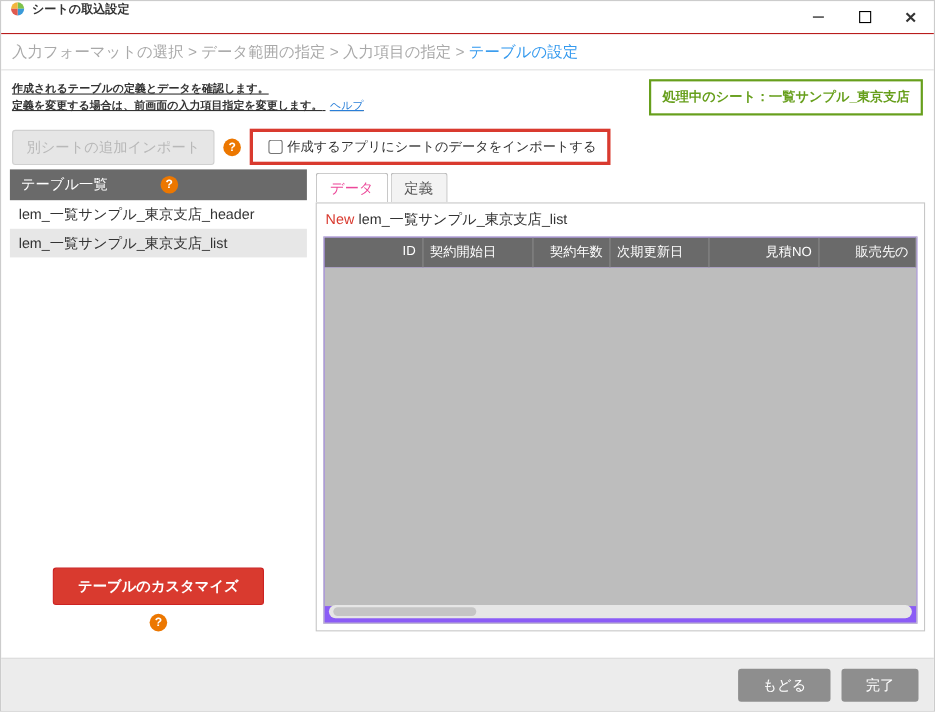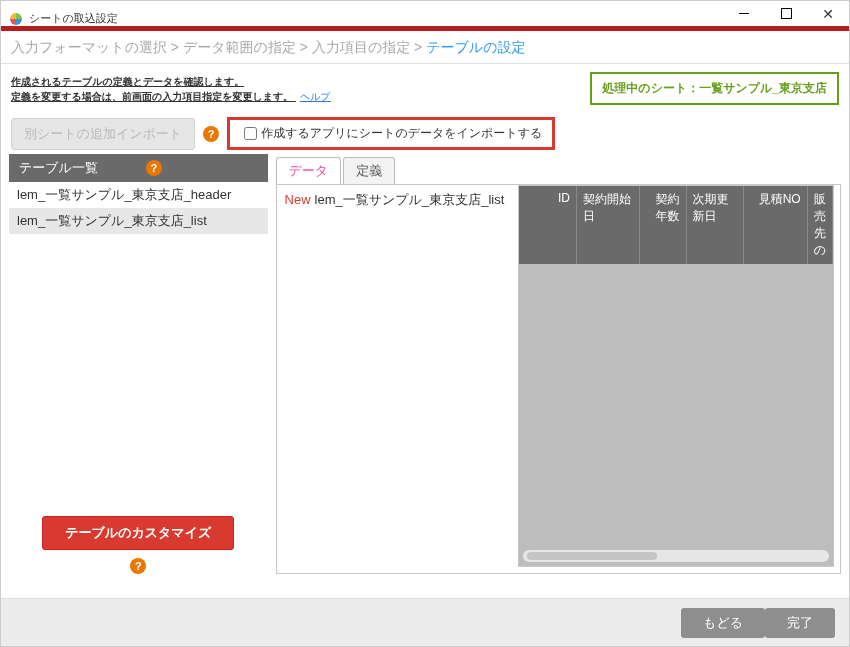--- a/index.html
+++ b/index.html
@@ -1,20 +1,20 @@
 <!DOCTYPE html>
 <html><head>
 <meta charset="utf-8">
 <style>
   * { box-sizing: border-box; font-family: "Meiryo", "Hiragino Sans", sans-serif; }
   html, body { margin: 0; padding: 0; }
   body { width: 850px; height: 647px; background: #fff; font-size: 12px; color: #333; position: relative; overflow: hidden; border: 1px solid #ccc;}
   
   
-  .titlebar { height: 30px; display: flex; align-items: flex-end; padding: 0 0 0 8px; border-bottom: 5px solid #b91c1c; }
+  .titlebar { height: 30px; display: flex; align-items: flex-start; padding: 0 0 0 8px; border-bottom: 1px solid #b91c1c; font-weight: bold; }
   .titlebar .app-icon { width: 14px; height: 14px; margin-right: 6px; display: inline-block; }
   .titlebar .title { font-size: 11px; color: #333; flex: 1; }
   .win-btns { display: flex; height: 100%; }
   .win-btns div { width: 42px; display: flex; align-items: center; justify-content: center; font-size: 14px; cursor: pointer; }
   .win-min::before { content: ""; display: block; width: 10px; height: 1px; background: #000; }
   .win-max::before { content: ""; display: block; width: 9px; height: 9px; border: 1px solid #000; }
   .win-close { font-size: 16px; }
 
   
   .breadcrumb { padding: 8px 10px 6px 10px; font-size: 14px; color: #a9a9a9; }
@@ -63,42 +63,42 @@
   .tabs { display: flex; align-items: flex-end; height: 30px; }
   .tab {
     border: 1px solid #bbb; border-bottom: none; padding: 4px 12px;
     font-size: 13px; background: #f3f3f3; color: #555; cursor: pointer;
     border-radius: 3px 3px 0 0; margin-right: 2px;
   }
   .tab.active { background: #fff; color: #ec4899; }
   .tabs-line { border-bottom: 0px solid #bbb; }
 
   
-  .tab-content { border: 1px solid #c7c7c7; flex: 1; display: flex; flex-direction: row; background: #fff;}
+  .tab-content { border: 1px solid #c7c7c7; flex: 1; display: flex; flex-direction: column; background: #fff;}
   .newtable-row { padding: 6px 8px; font-size: 13px;  }
   .newtable-row .new-tag { color: #d93a2f; margin-right: 4px; }
   .grid-wrap { flex: 1; border: 1px solid #c7c7c7; margin: 0 6px 6px 6px; background: #8b5cf6; position: relative; overflow: hidden;}
   .grid-header { display: flex; background: #6a6a6a; color: #fff; font-size: 12px; }
   .grid-header .col { padding: 5px 6px; border-right: 1px solid #888; }
   .grid-body { height: calc(100% - 26px - 16px); background: #bdbdbd; }
   .hscroll { position: absolute; left: 4px; right: 4px; bottom: 4px; height: 12px; background: #e6e6e6; border-radius: 6px;}
   .hscroll .thumb { position: absolute; left: 4px; top: 2px; width: 130px; height: 8px; background: #c5c5c5; border-radius: 4px;}
 
   
   .left-bottom { padding: 8px 0 0 0; display: flex; align-items: center; gap: 8px; flex-direction: column; }
   .btn-red {
     background: #d93a2f; color: #fff; padding: 7px 22px; border-radius: 3px;
     font-size: 13px; cursor: pointer; border: 1px solid #c22; font-weight: bold;
   }
 
   
   .footer {
     position: absolute; left:0; right:0; bottom:0; height: 48px;
     background: #ececec; display: flex; align-items: center;
-    justify-content: flex-end; padding: 0 14px; 
+    justify-content: flex-end; padding: 0 14px; gap: 10px;
     border-top: 1px solid #ddd;
   }
   .btn-footer {
     background: #8e8e8e; color: #fff; padding: 6px 22px; border-radius: 3px;
     font-size: 13px; cursor: pointer; border: none;
   }
 </style>
 </head>
 <body>
 

